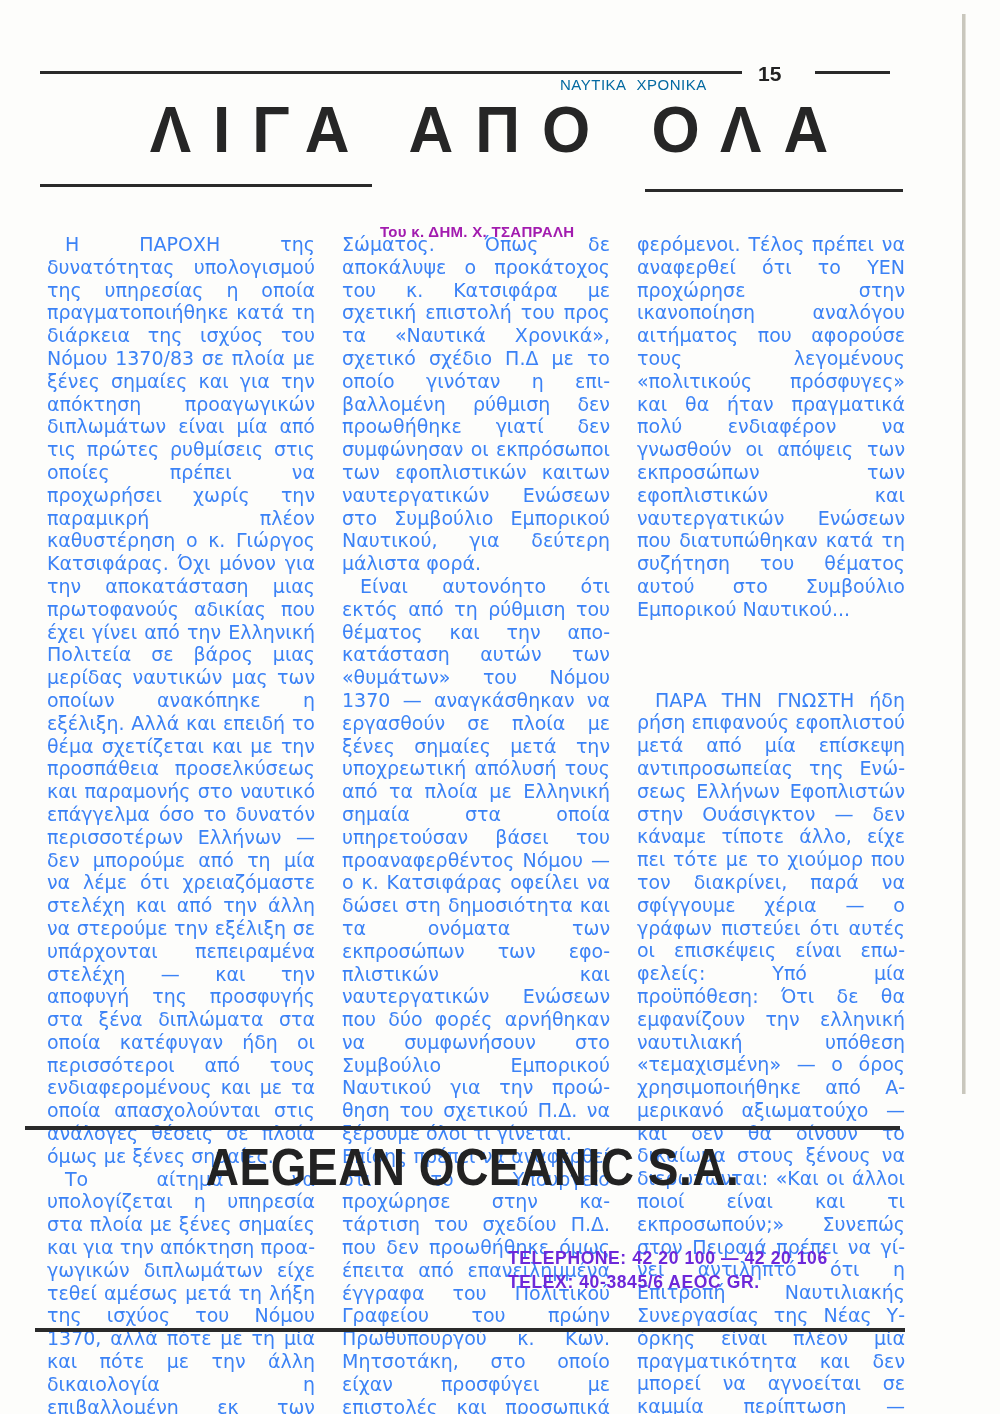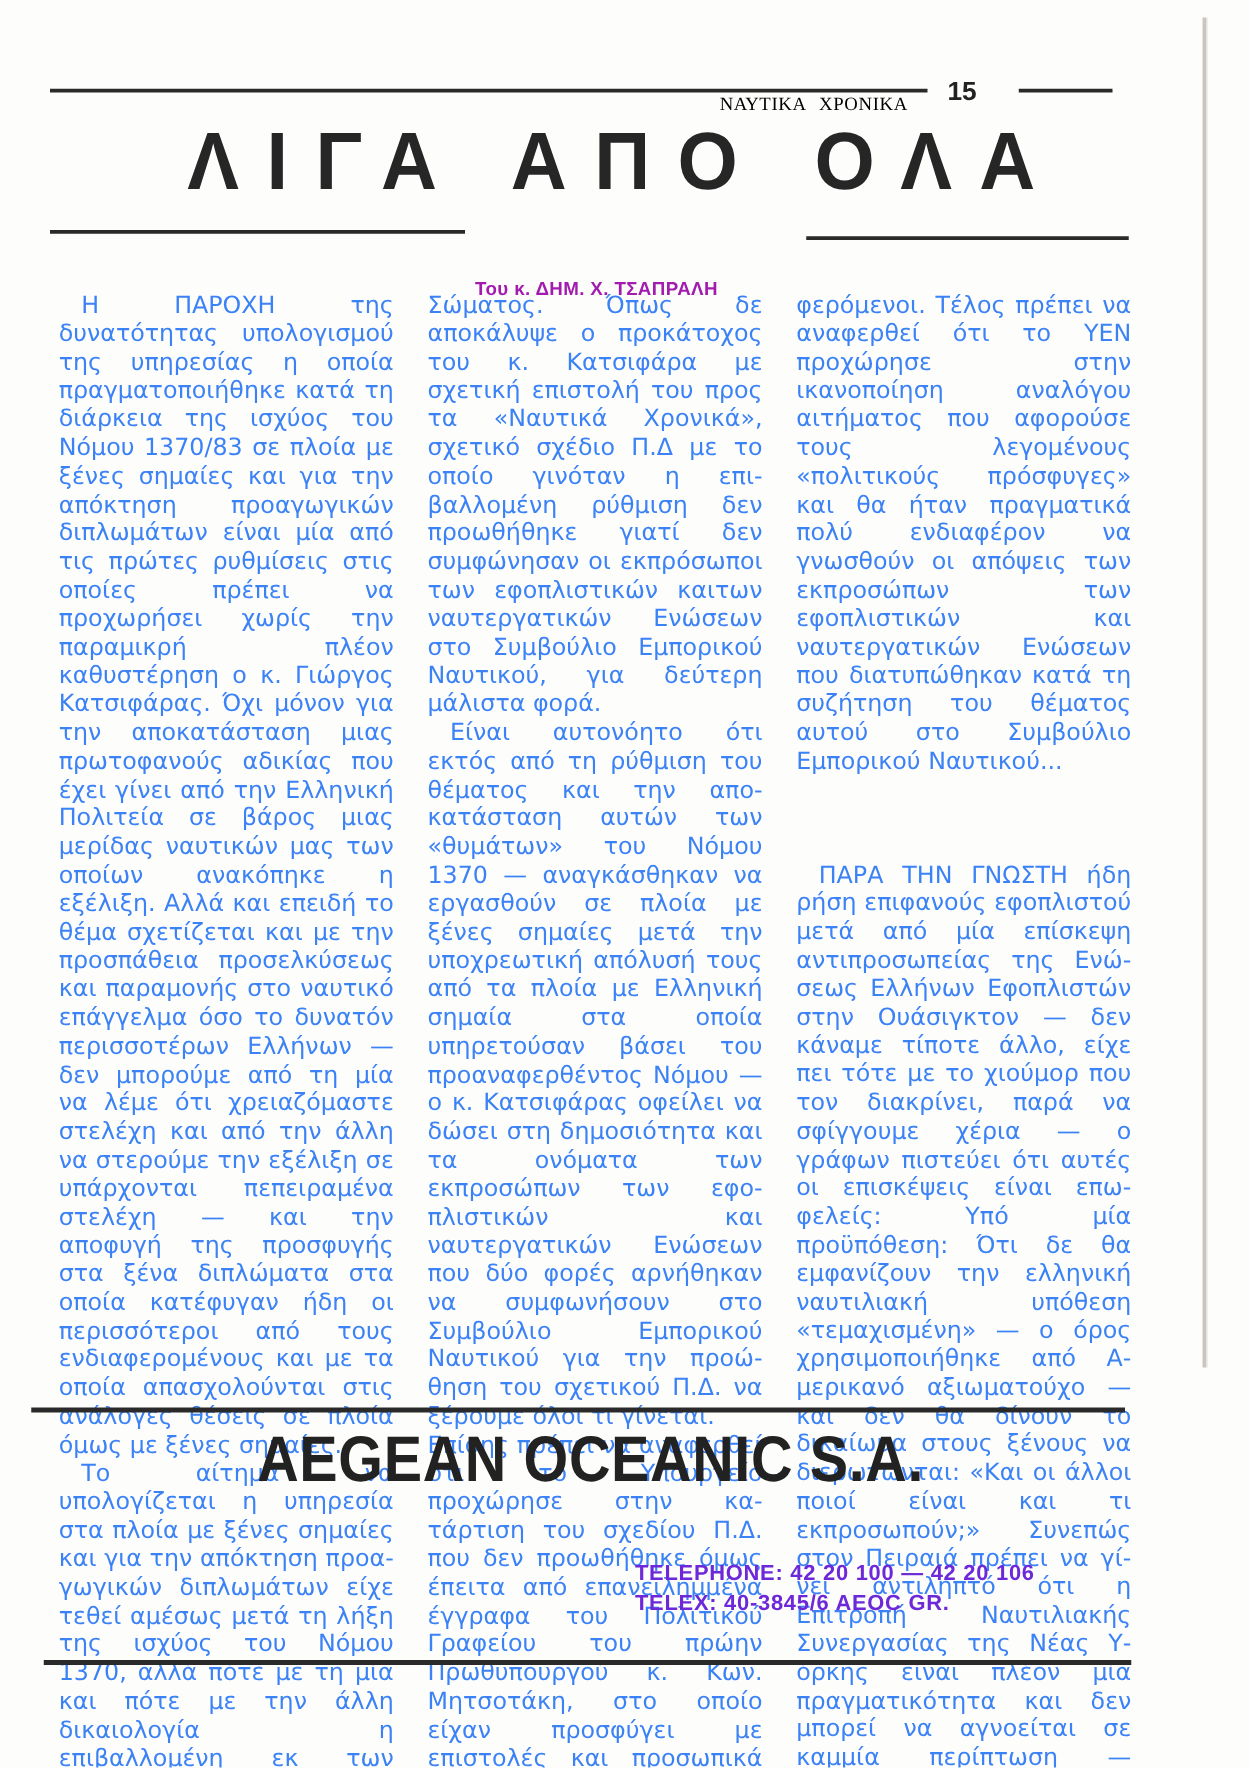--- a/index.html
+++ b/index.html
@@ -3,22 +3,22 @@
 <meta charset="utf-8">
 <style>
   html, body { margin:0; padding:0; }
   body {
     width:1000px; height:1414px; background:#fdfdfb; position:relative; overflow:hidden;
     font-family:"DejaVu Sans", sans-serif; color:#1f1f1f;
   }
   .edge { position:absolute; left:962px; top:14px; width:3px; height:1080px; background:#c9c7bd; }
   .edge2 { position:absolute; left:965px; top:14px; width:1px; height:1080px; background:#e2e0d8; }
   .rule { position:absolute; background:#2a2a2a; }
-  .pub { position:absolute; top:76px; left:560px; width:182px; text-align:center;
-         font-family:Liberation Serif, serif; font-size:15px; letter-spacing:0.5px; color:#000000; }
+  .pub { position:absolute; top:76px; left:560px; width:182px; text-align:left;
+         font-family:Liberation Sans, sans-serif; font-size:15px; letter-spacing:0.5px; color:#0369a1; }
   .pub span { margin-left:10px; }
   .pageno { position:absolute; top:62px; left:758px; font-family:"Liberation Sans", sans-serif;
             font-weight:bold; font-size:21px; color:#222;text-align:right; }
   .title { position:absolute; top:94px; left:0; width:1000px; text-align:center;
            font-family:"Liberation Sans", sans-serif; font-weight:bold; font-size:62px;
            letter-spacing:22px; color:#262626; transform:scaleY(1.05); }
   .byline { position:absolute; top:175px; left:380px; font-family:"Liberation Sans", sans-serif;
             font-weight:bold; font-size:15px; color:#a21caf; letter-spacing:0.3px;margin-top:48px; }
   .col { position:absolute; top:233px; width:268px; font-size:19px; line-height:22.8px;
          text-align:justify; hyphens:manual; color:#3b82f6; }

